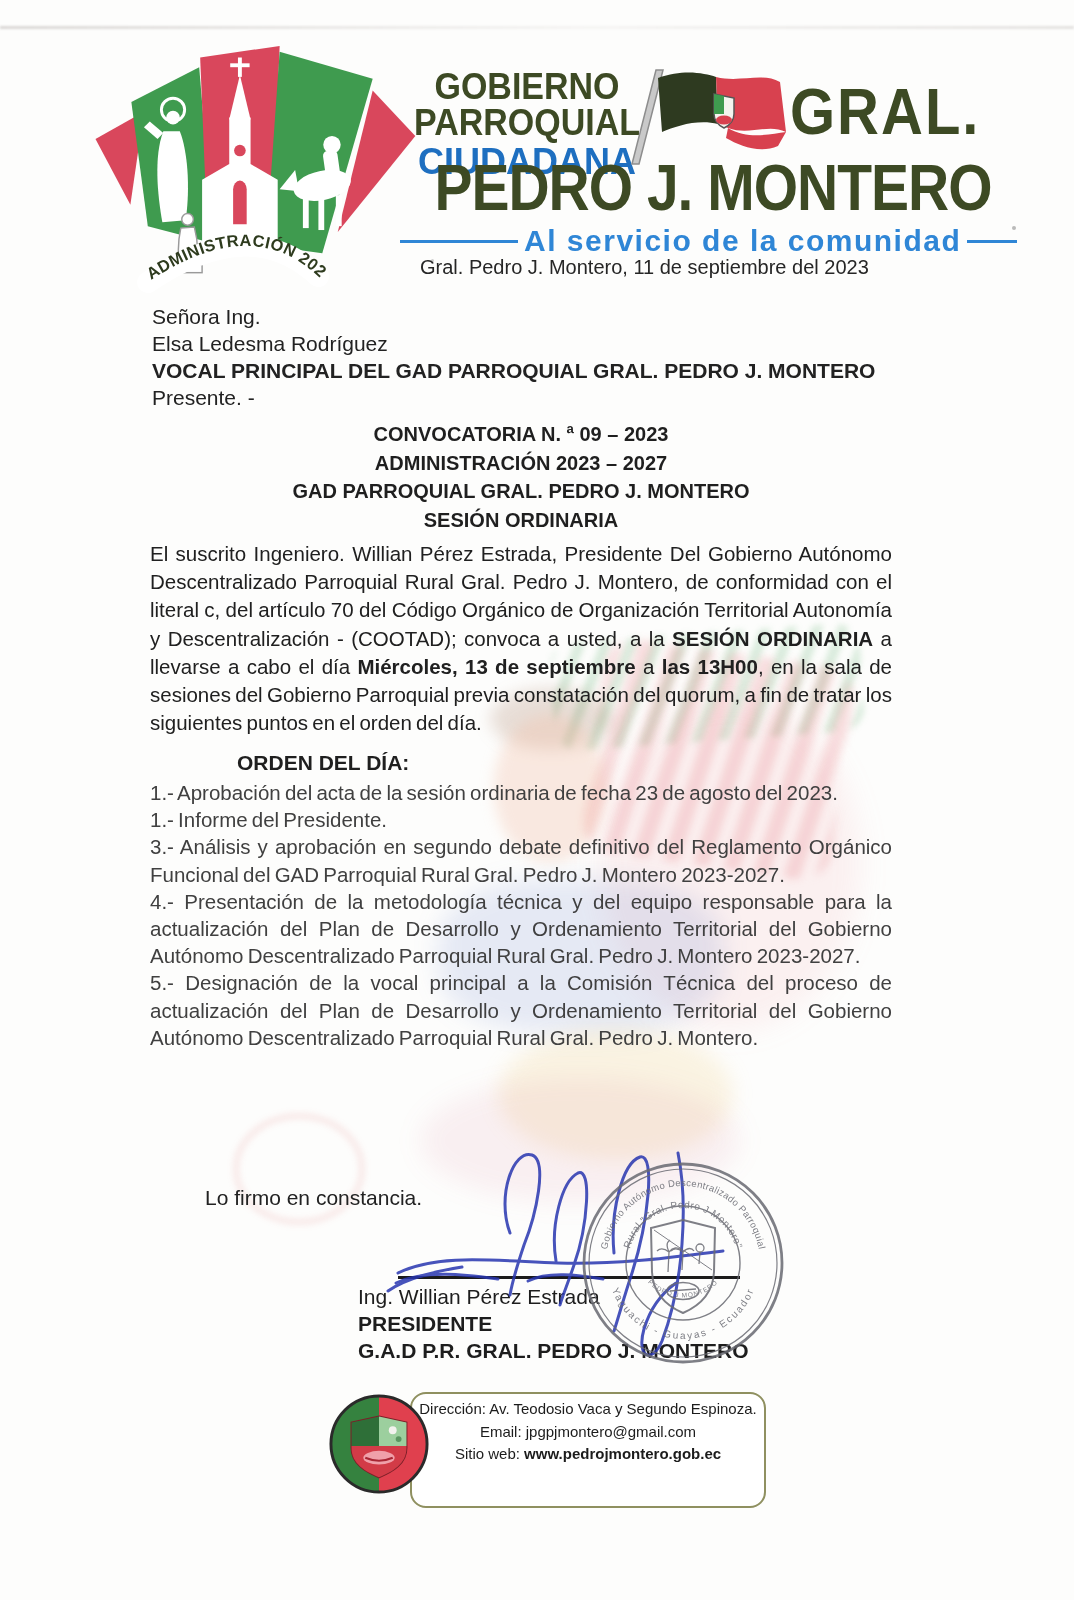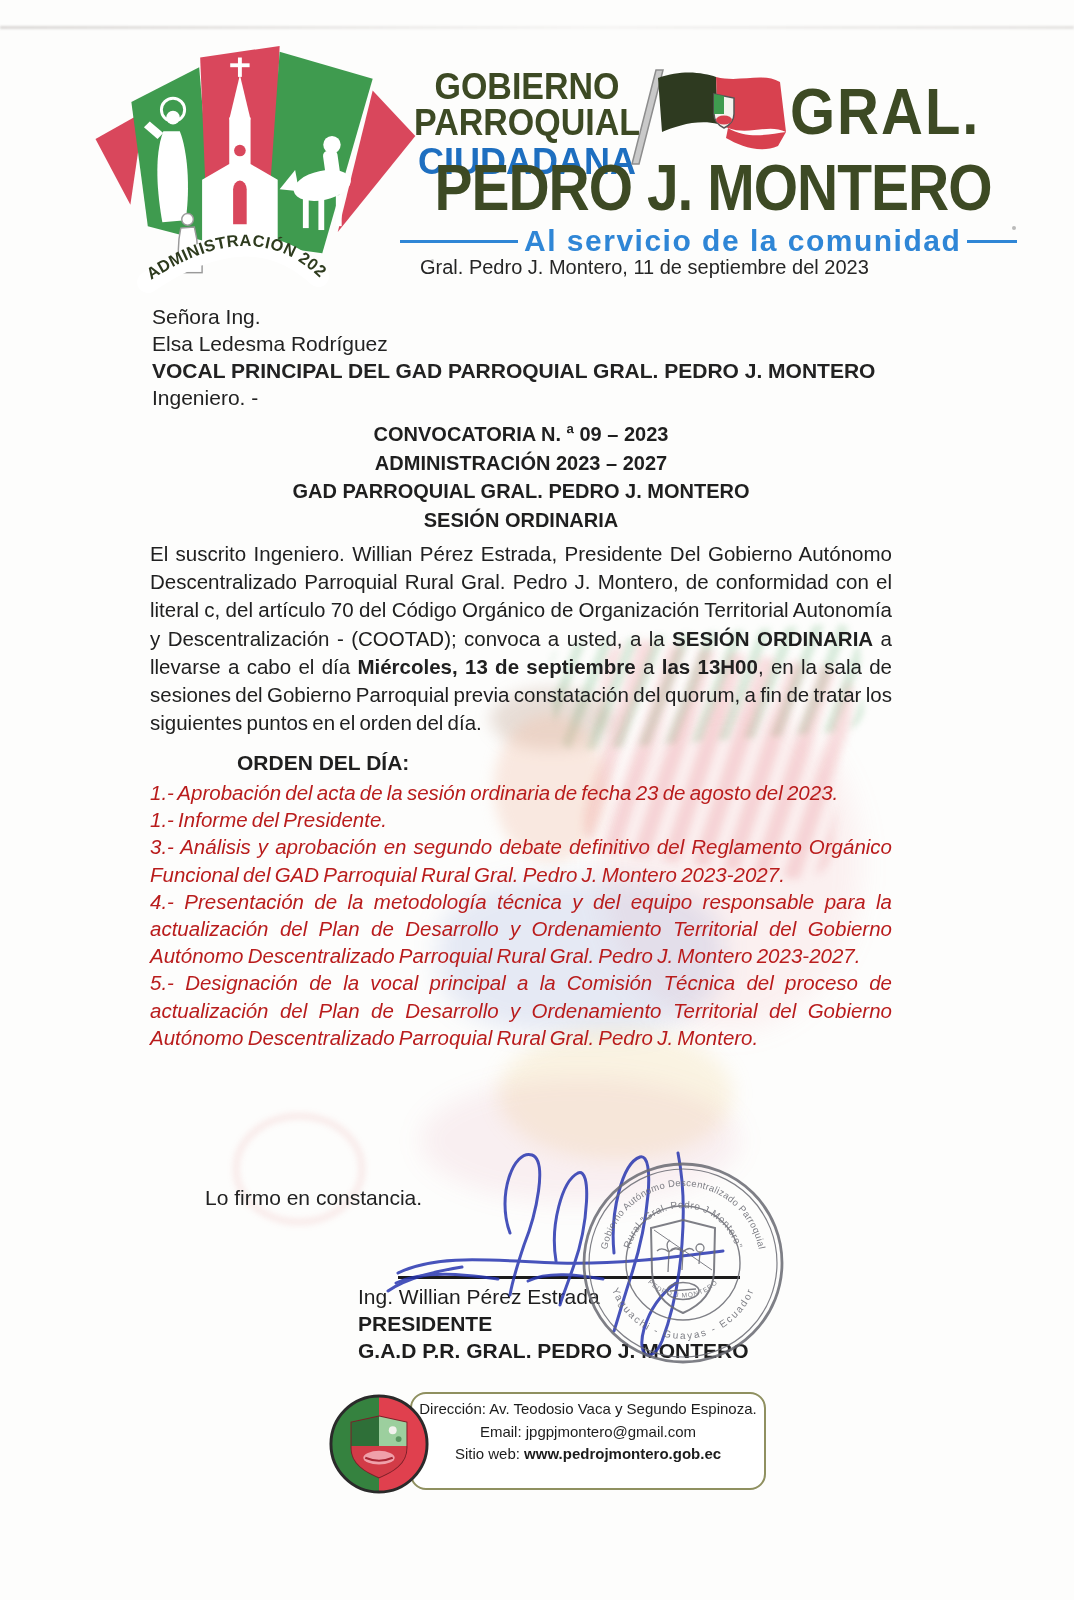--- a/index.html
+++ b/index.html
@@ -46,31 +46,31 @@
   .tagline-row .t{font-size:30px;font-weight:bold;letter-spacing:1.5px;white-space:nowrap;padding:0 6px;}
   .dateline{left:420px;top:256px;font-size:20px;color:#262626;z-index:2;white-space:nowrap;}
   
   .recipient{left:152px;top:303px;font-size:21px;line-height:27px;z-index:2;}
   .titleblock{left:150px;top:420px;width:742px;text-align:center;font-weight:bold;
     font-size:20px;line-height:28.5px;z-index:2;color:#1f1f1f;}
   .bodytext{left:150px;top:540px;width:742px;font-size:20.5px;line-height:28.2px;
     text-align:justify;word-spacing:-1.5px;z-index:2;color:#202020;}
   .agenda-head{left:237px;top:751px;font-size:21px;font-weight:bold;z-index:2;color:#1f1f1f;}
   .agenda{left:150px;top:779px;width:742px;font-size:20.5px;line-height:27.2px;
-    text-align:justify;word-spacing:-1.5px;z-index:2;color:#b91c1c;font-style:italic;}
+    text-align:justify;word-spacing:-1.5px;z-index:2;color:#404040;}
   .agenda p{margin:0;}
   .closing{left:205px;top:1186px;font-size:21px;z-index:2;}
   
   .sigline{left:398px;top:1276px;width:342px;height:3px;background:#1b1b1b;z-index:3;}
   .nameblock{left:358px;top:1283px;width:414px;text-align:left;font-size:21px;line-height:27px;z-index:3;color:#1d1d1d;}
   .nameblock .b{font-weight:bold;}
   .sig-svg{left:378px;top:1133px;z-index:4;}
   .stamp-svg{left:580px;top:1160px;z-index:5;opacity:.85;}
   
-  .f-box{left:410px;top:1392px;width:356px;height:98px;border:2px solid #8f9060;border-radius:16px;
+  .f-box{left:410px;top:1392px;width:356px;height:116px;border:2px solid #8f9060;border-radius:16px;
     box-sizing:border-box;background:#fff;z-index:2;text-align:center;
     font-size:15px;line-height:22.5px;padding-top:4px;color:#1c1c1c;}
   .f-box .b{font-weight:bold;}
   .f-logo{left:328px;top:1393px;z-index:3;}
   .logo-svg{left:85px;top:42px;z-index:2;}
   .flag-svg{left:628px;top:64px;z-index:2;}
 </style>
 </head>
 <body>
 
@@ -157,21 +157,21 @@
     <div class="t tag-blue">Al servicio de la comunidad</div>
     <div class="dash" style="width:50px;"></div>
   </div>
 
   <div class="abs dateline">Gral. Pedro J. Montero, 11 de septiembre del 2023</div>
 
   <div class="abs recipient">
     <div>Señora Ing.</div>
     <div>Elsa Ledesma Rodríguez</div>
     <div style="font-weight:bold;">VOCAL PRINCIPAL DEL GAD PARROQUIAL GRAL. PEDRO J. MONTERO</div>
-    <div>Ingeniero. -</div>
+    <div>Presente. -</div>
   </div>
 
   <div class="abs titleblock">
     <div>CONVOCATORIA N. ª 09 – 2023</div>
     <div>ADMINISTRACIÓN 2023 – 2027</div>
     <div>GAD PARROQUIAL GRAL. PEDRO J. MONTERO</div>
     <div>SESIÓN ORDINARIA</div>
   </div>
 
   <div class="abs bodytext">

